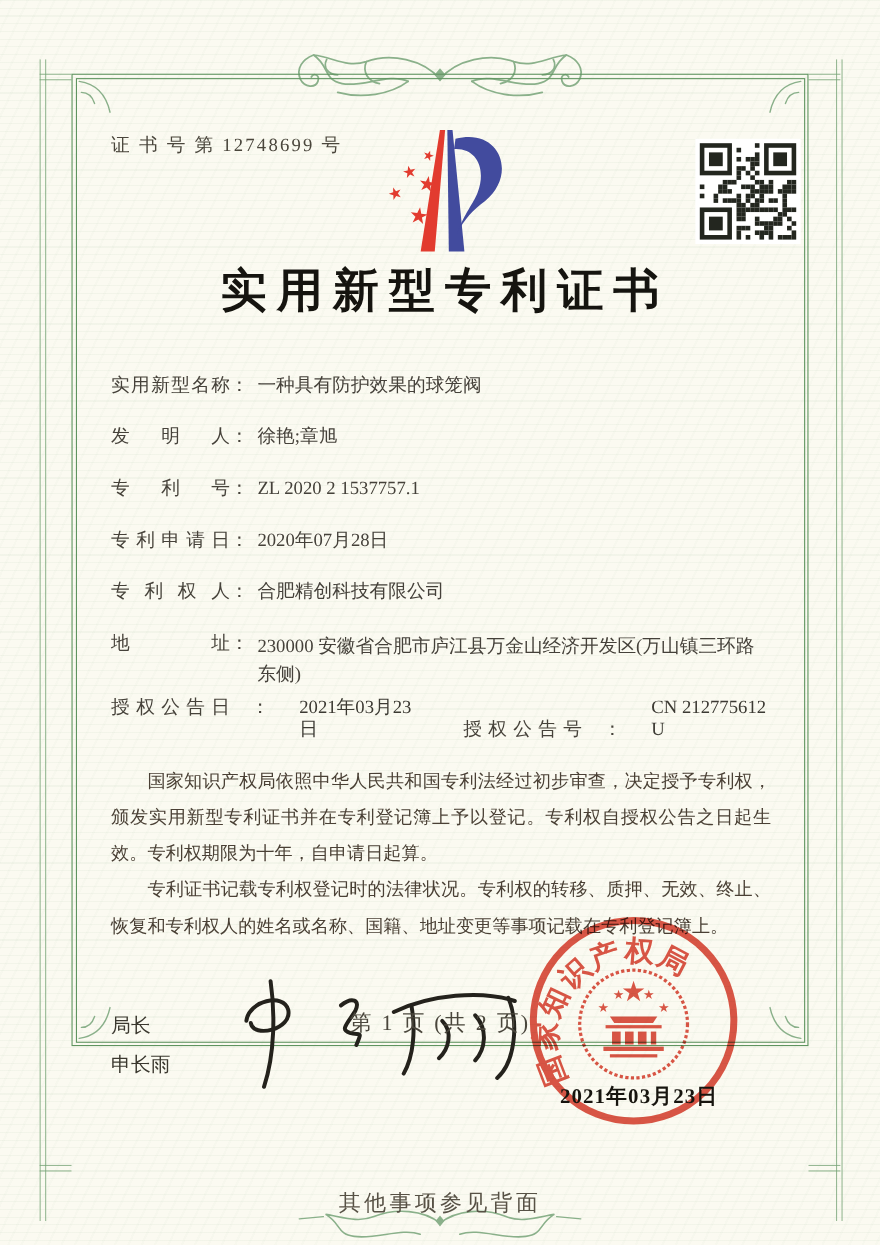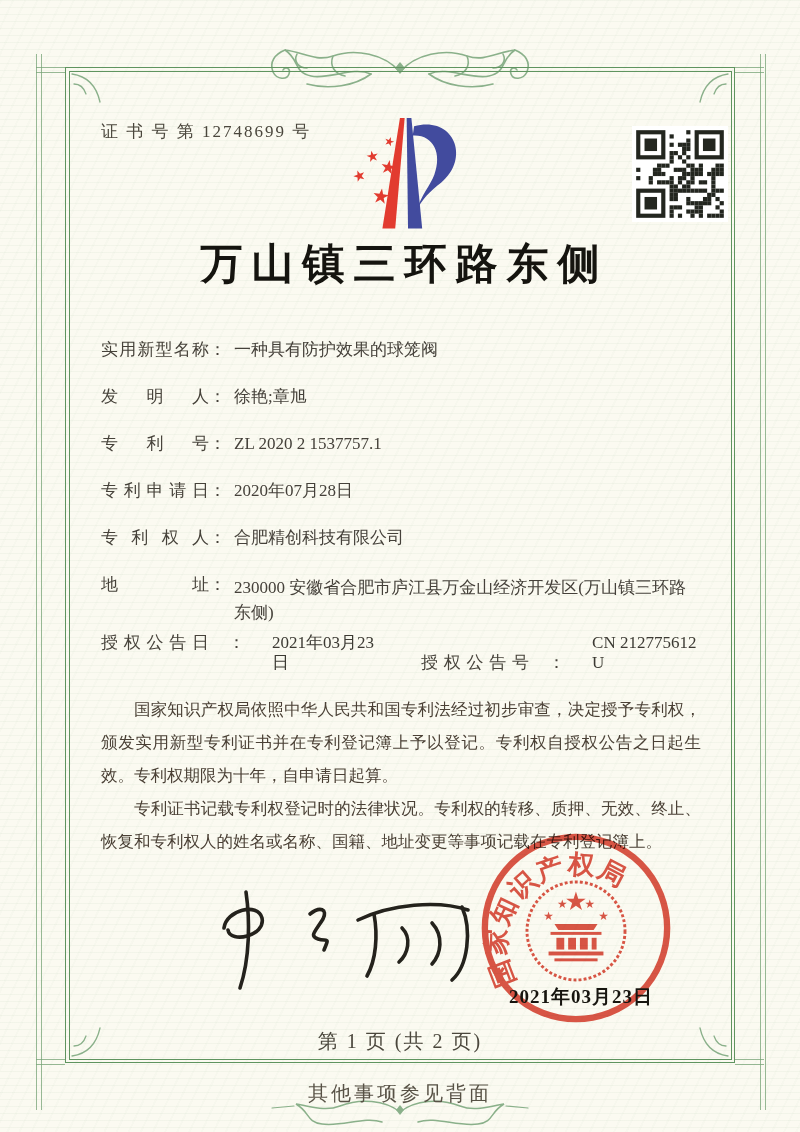--- a/index.html
+++ b/index.html
@@ -15,21 +15,21 @@
       repeating-linear-gradient(to bottom, rgba(130,170,130,.07) 0 1px, transparent 1px 7px),
       repeating-linear-gradient(115deg, rgba(150,185,150,.04) 0 2px, transparent 2px 11px);
   }
   
   .v-line{position:absolute;top:54px;height:1056px;width:4px;border-left:1px solid #76a376;border-right:1px solid #76a376;opacity:.75;}
   .v-line.left{left:36px;}
   .v-line.right{left:760px;}
   .h-conn{position:absolute;height:4px;border-top:1px solid #76a376;border-bottom:1px solid #76a376;opacity:.75;}
   
   .frame{
-    position:absolute;left:65px;top:67px;width:670px;height:996px;
+    position:absolute;left:65px;top:67px;width:670px;height:884px;
     border:1.5px solid #5f945f;box-sizing:border-box;
   }
   .frame::before{
     content:"";position:absolute;inset:2.5px;border:1px solid #5f945f;pointer-events:none;
   }
   .orn{position:absolute;pointer-events:none;}
   .cert-no{
     position:absolute;left:35px;top:52px;font-size:17px;letter-spacing:2px;color:#4a463c;
   }
   .logo{position:absolute;left:272px;top:42px;}
@@ -271,21 +271,21 @@
       <rect x="1" y="1" width="5" height="5" fill="#ffffff"></rect>
       <rect x="2" y="2" width="3" height="3" fill="#23261f"></rect>
       <rect x="14" y="0" width="7" height="7" fill="#23261f"></rect>
       <rect x="15" y="1" width="5" height="5" fill="#ffffff"></rect>
       <rect x="16" y="2" width="3" height="3" fill="#23261f"></rect>
       <rect x="0" y="14" width="7" height="7" fill="#23261f"></rect>
       <rect x="1" y="15" width="5" height="5" fill="#ffffff"></rect>
       <rect x="2" y="16" width="3" height="3" fill="#23261f"></rect>
     </svg>
 
-  <h1 class="title">万山镇三环路东侧</h1>
+  <h1 class="title">实用新型专利证书</h1>
 
   <div class="content">
 
     <div class="field-row">
       <span class="flabel">实用新型名称</span>
         <span class="colon">：</span>
       <span class="fvalue">一种具有防护效果的球笼阀</span>
     </div>
 
     <div class="field-row">
@@ -330,20 +330,24 @@
         <span>CN 212775612 U</span>
       </span>
     </div>
 
     <div class="paras">
       <p>国家知识产权局依照中华人民共和国专利法经过初步审查，决定授予专利权，颁发实用新型专利证书并在专利登记簿上予以登记。专利权自授权公告之日起生效。专利权期限为十年，自申请日起算。</p>
       <p>专利证书记载专利权登记时的法律状况。专利权的转移、质押、无效、终止、恢复和专利权人的姓名或名称、国籍、地址变更等事项记载在专利登记簿上。</p>
     </div>
   </div>
 
+  <div class="signer">
+    <div>局长</div>
+    <div>申长雨</div>
+  </div>
 
   <svg class="signature" width="300" height="120" viewBox="0 0 300 120">
     <g stroke="#24221c" stroke-width="3.6" fill="none" stroke-linecap="round" stroke-linejoin="round">
       <path d="M18,48 C20,30 52,22 56,38 C60,56 24,64 22,50"></path>
       <path d="M40,12 C44,40 44,78 34,108"></path>
       <path d="M104,34 C114,26 122,29 117,39 C109,52 103,56 112,59 C121,62 124,56 118,70"></path>
       <path d="M152,40 C185,24 232,20 262,30"></path>
       <path d="M168,34 C172,56 170,80 161,96"></path>
       <path d="M196,48 C206,58 202,74 193,82"></path>
       <path d="M226,43 C238,56 235,74 226,84"></path>

